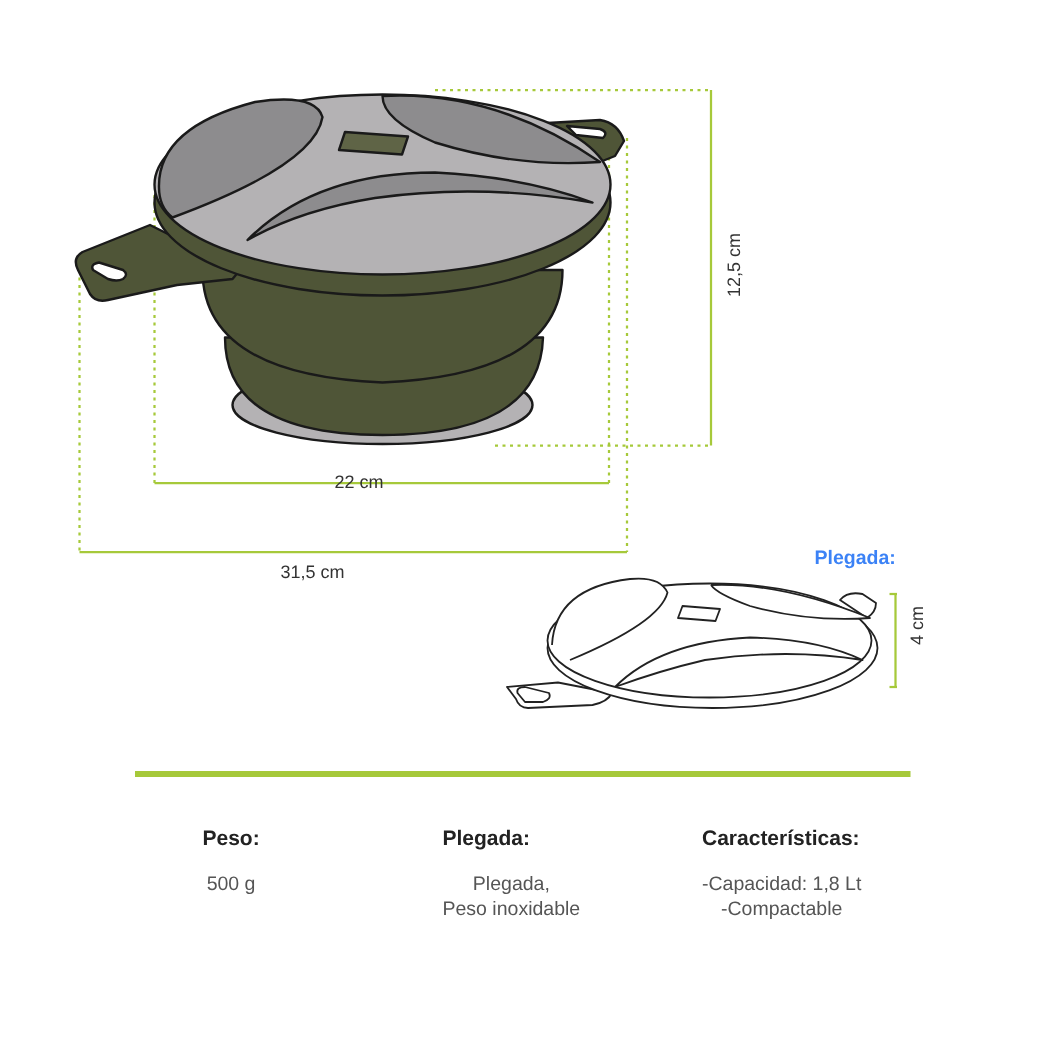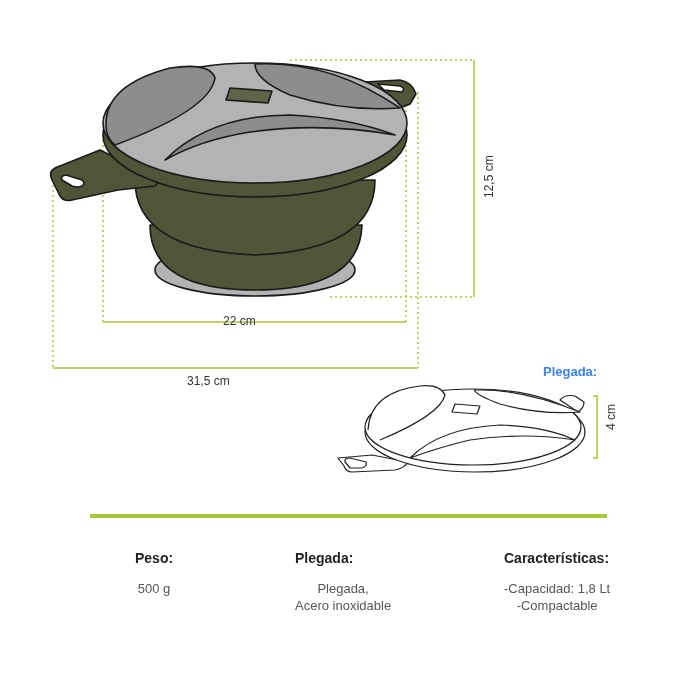--- a/index.html
+++ b/index.html
@@ -11,21 +11,21 @@
     .dim-315 { left: 187px; top: 374px; text-align: center; }
     .dim-125 { left: 482px; top: 152px; transform: rotate(-90deg); transform-origin: left top; top: 198px; }
     .dim-4 { left: 604px; top: 430px; transform: rotate(-90deg); transform-origin: left top; }
     .folded-title { position: absolute; left: 543px; top: 364px; font-size: 13px; font-weight: bold; color: #3b82f6; text-align: center; }
     .divider { position: absolute; left: 90px; top: 514px; width: 517px; height: 4px; background: #a6c93a; }
     .spec { position: absolute; top: 550px; }
     .spec h4 { margin: 0 0 14px 0; font-size: 14px; font-weight: bold; color: #222; }
     .spec .val { font-size: 13px; color: #555; line-height: 17px; text-align: center; }
     .spec-peso { left: 135px; }
     .spec-material { left: 295px; }
-    .spec-car { left: 468px; margin-left: 36px; }
+    .spec-car { left: 468px; }
   </style>
 </head>
 <body>
 
 <svg class="art" viewBox="0 0 700 700" xmlns="http://www.w3.org/2000/svg">
 
   <g fill="none" stroke="#a6c93a" stroke-width="1.5">
     <line x1="103" y1="130" x2="103" y2="322" stroke-dasharray="2,3"></line>
     <line x1="406" y1="105" x2="406" y2="322" stroke-dasharray="2,3"></line>
     <line x1="103" y1="322" x2="406" y2="322"></line>
@@ -85,20 +85,20 @@
 <div class="divider"></div>
 
 <div class="spec spec-peso">
   <h4>Peso:</h4>
   <div class="val">500 g</div>
 </div>
 
 <div class="spec spec-material">
   <h4>Plegada:</h4>
   <div class="val">Plegada,</div>
-  <div class="val">Acero inoxidable</div>
+  <div class="val">Peso inoxidable</div>
 </div>
 
 <div class="spec spec-car">
   <h4>Características:</h4>
   <div class="val">-Capacidad: 1,8 Lt</div>
   <div class="val">-Compactable</div>
 </div>
 
 </body></html>

